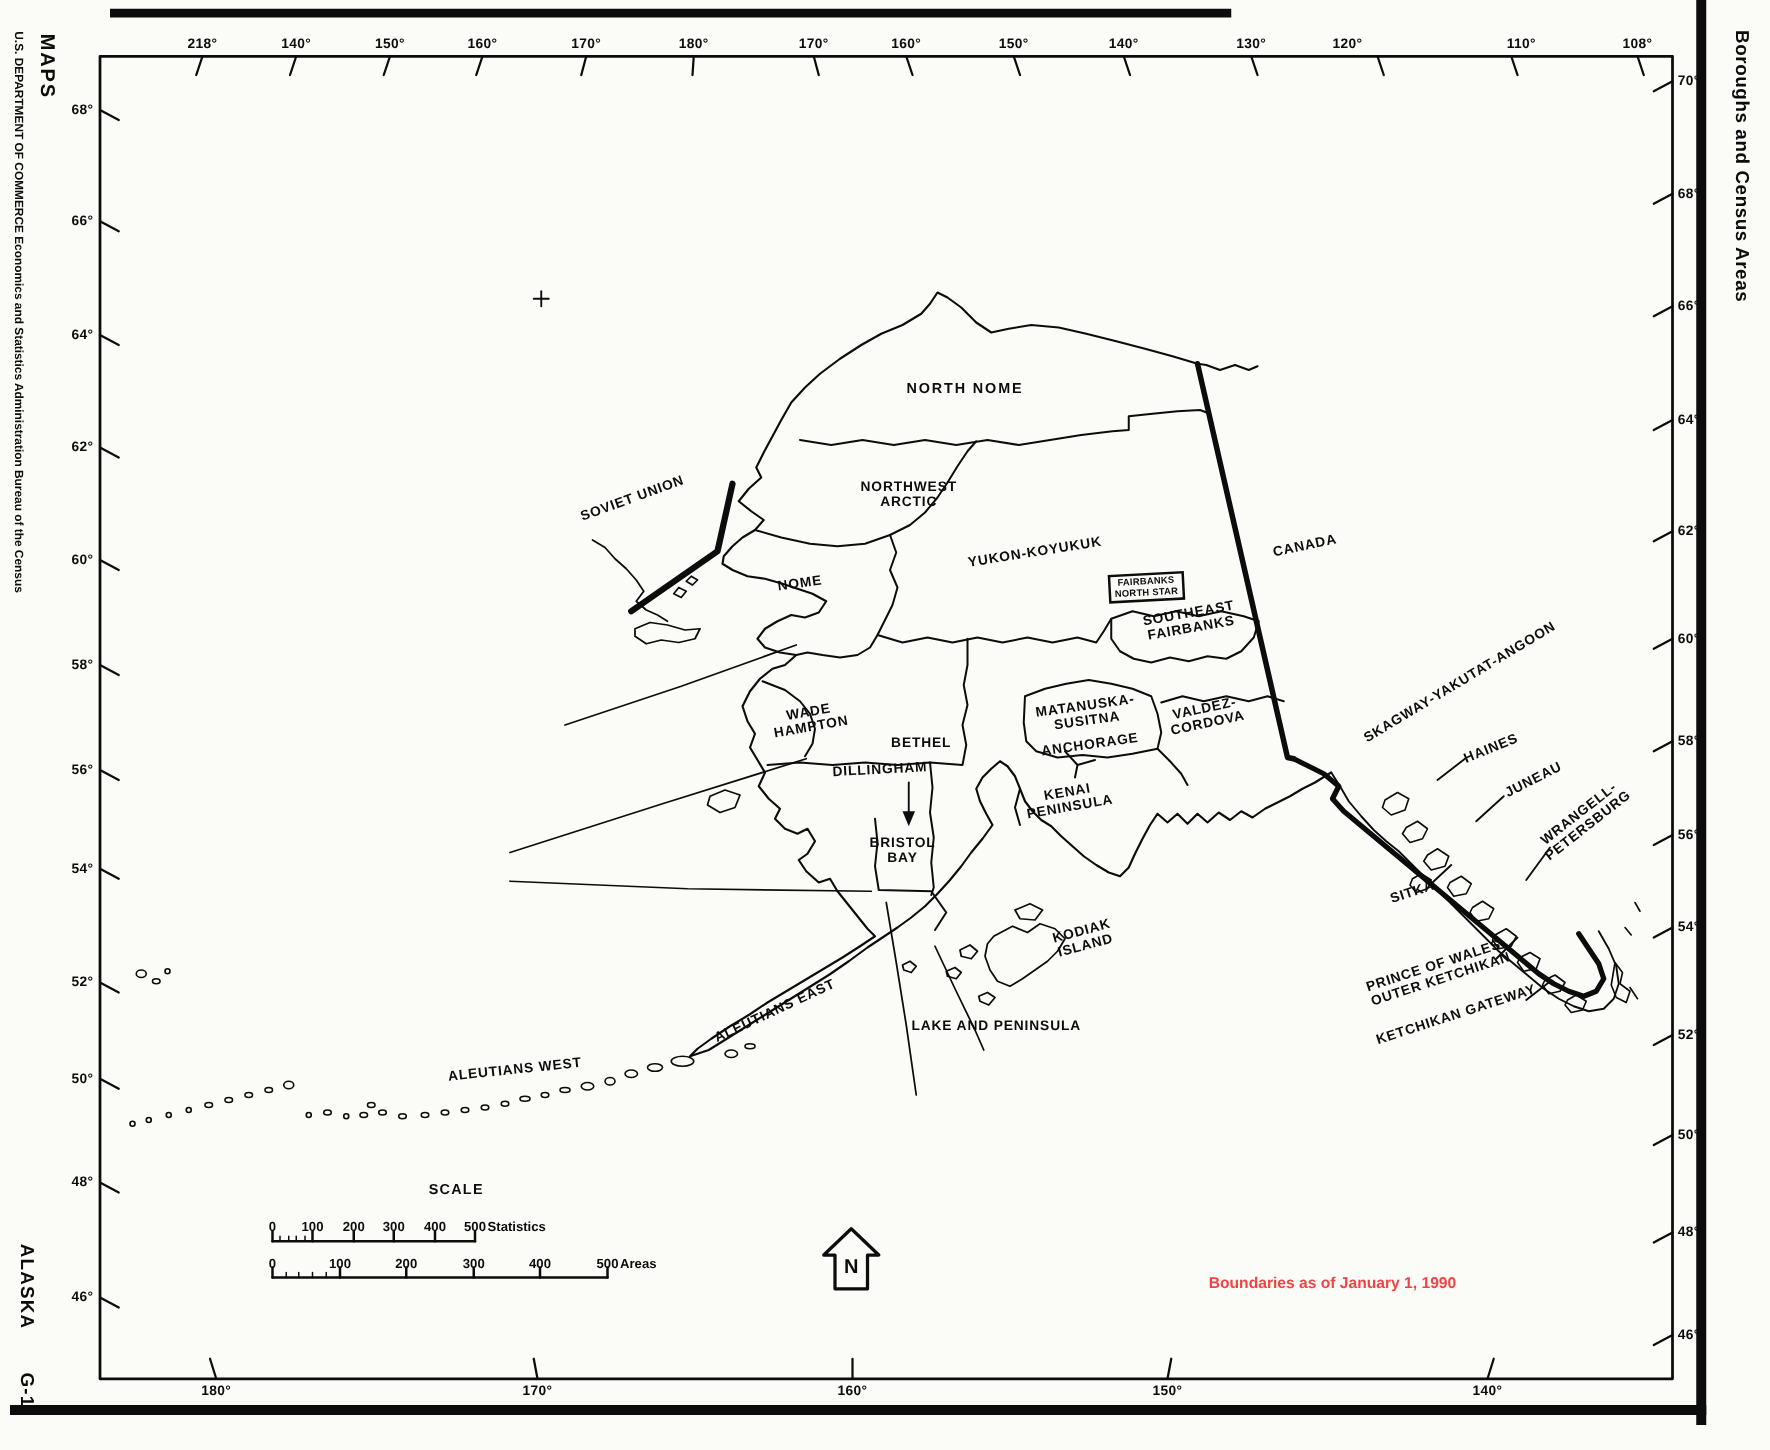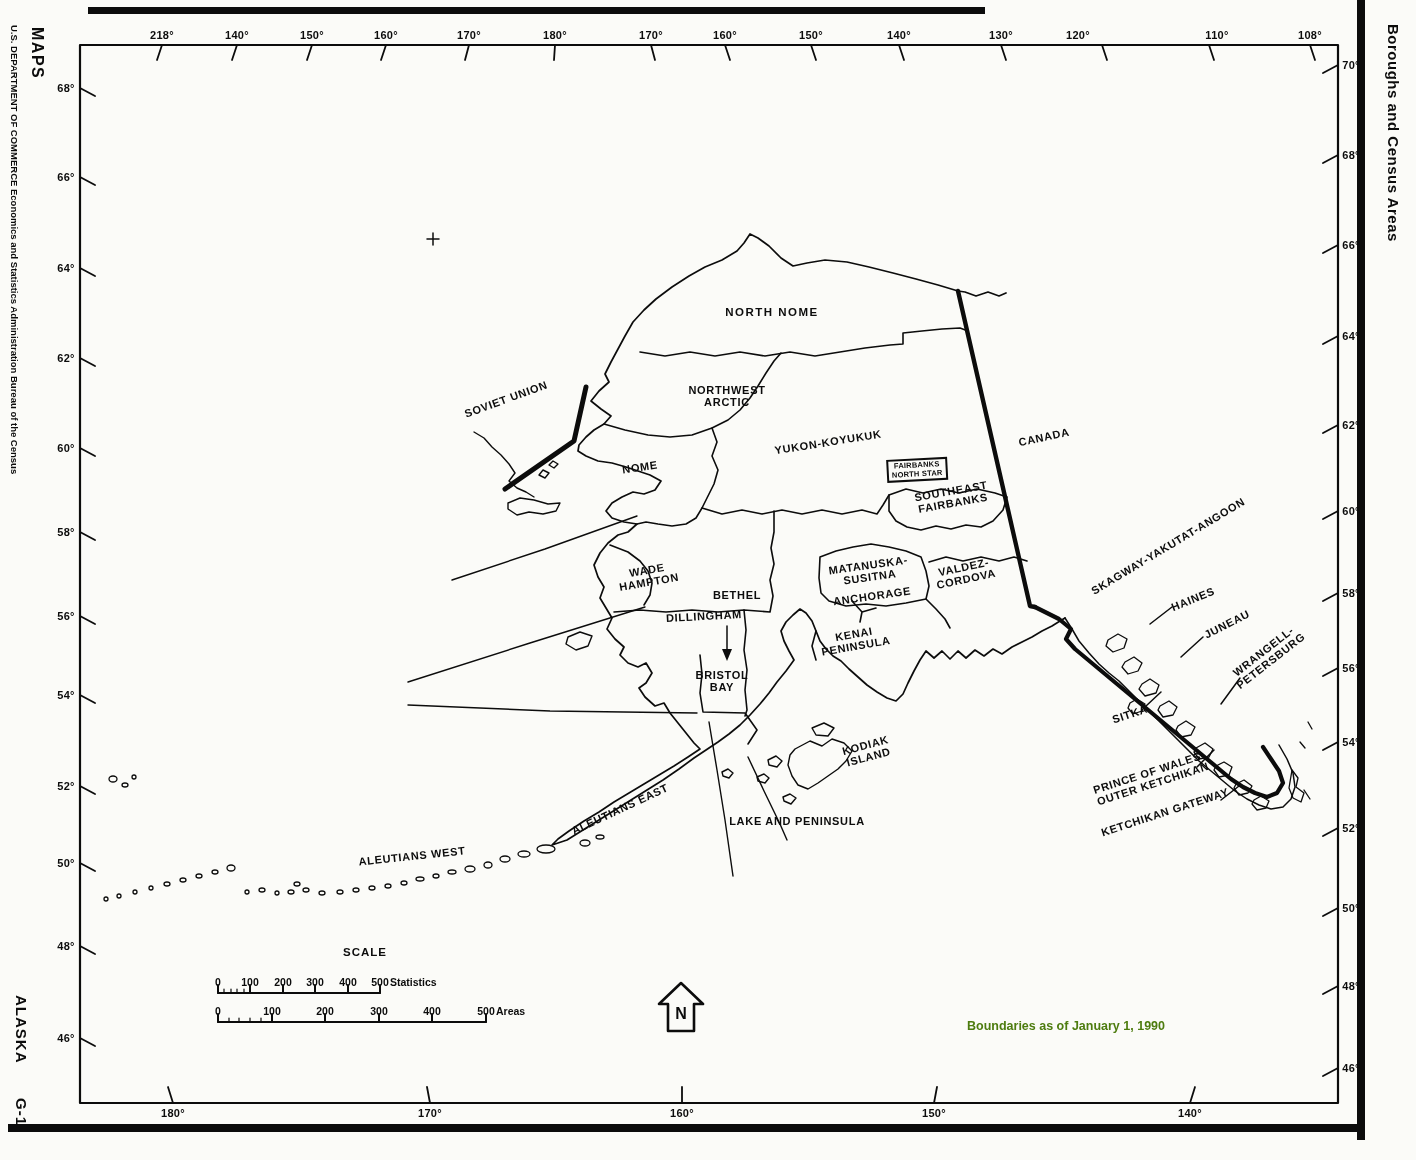--- a/index.html
+++ b/index.html
@@ -26,21 +26,21 @@
     border:2px solid #0c0c0c;background:#fbfbf8;padding:1px 3px;
     font-size:7.5px;letter-spacing:0.2px;line-height:1.15;
   }
   .sc{
     position:absolute;font-weight:bold;font-size:10.5px;
     transform:translate(-50%,-100%);white-space:nowrap;color:#0c0c0c;
   }
   .sc-unit{transform:translate(0,-100%);}
   .note{
     position:absolute;font-weight:bold;font-size:12.5px;white-space:nowrap;
-    transform:translate(-50%,-50%);color:#4d7c0f;text-align:right;
+    transform:translate(-50%,-50%);color:#ef4444;text-align:right;
   }
   .north-n{
     position:absolute;font-weight:bold;font-size:16px;
     transform:translate(-50%,-50%);color:#0c0c0c;
   }
   .scale-title{
     position:absolute;font-weight:bold;font-size:11.5px;letter-spacing:1px;
     transform:translate(-50%,-50%);color:#0c0c0c;text-align:right;
   }
 </style>

